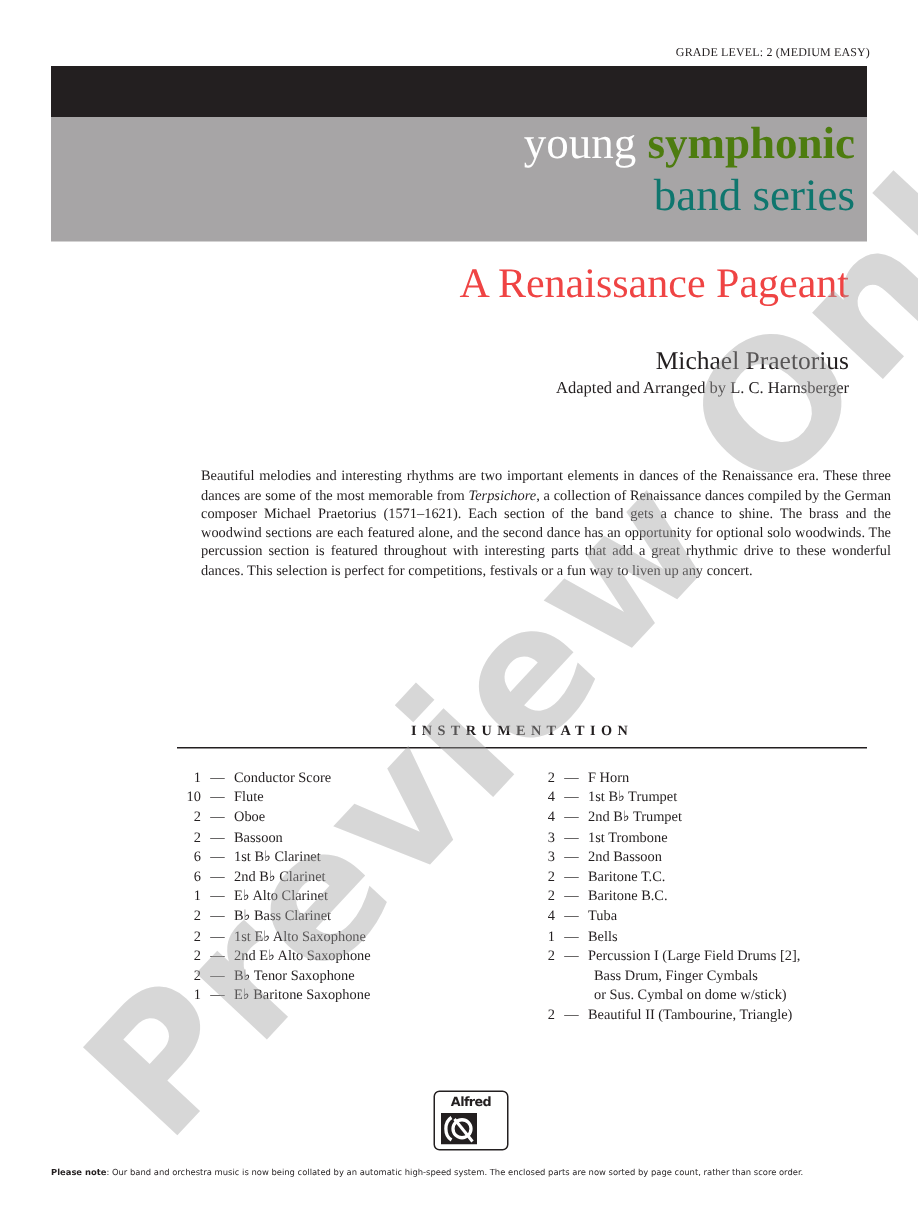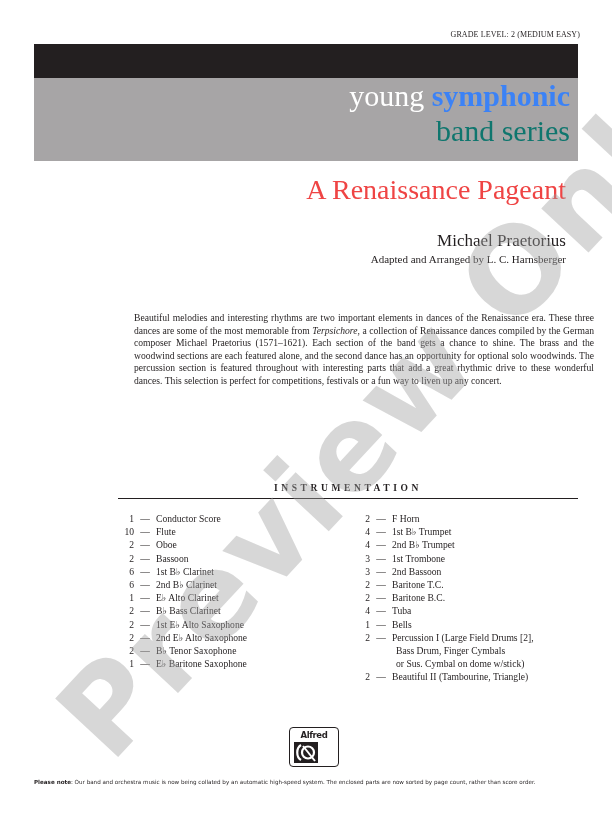--- a/index.html
+++ b/index.html
@@ -17,21 +17,21 @@
     background: #231f20;
   }
   .banner-gray {
     position: absolute; left: 34px; top: 78px; width: 544px; height: 83px;
     background: #a7a5a6;
   }
   .series-line1 {
     position: absolute; right: 42px; top: 81px;
     font-size: 30px; color: #ffffff; font-weight: normal; line-height: 1;
   }
-  .series-line1 .bold { color: #3b82f6; font-weight: bold; }
+  .series-line1 .bold { color: #4d7c0f; font-weight: bold; }
   .series-line2 {
     position: absolute; right: 42px; top: 116px;
     font-size: 30px; color: #0f766e; line-height: 1; text-align: right;
   }
   .title {
     position: absolute; right: 46px; top: 176px;
     font-size: 28px; line-height: 1; color: #ef4444;
   }
   .composer {
     position: absolute; right: 46px; top: 232px;

